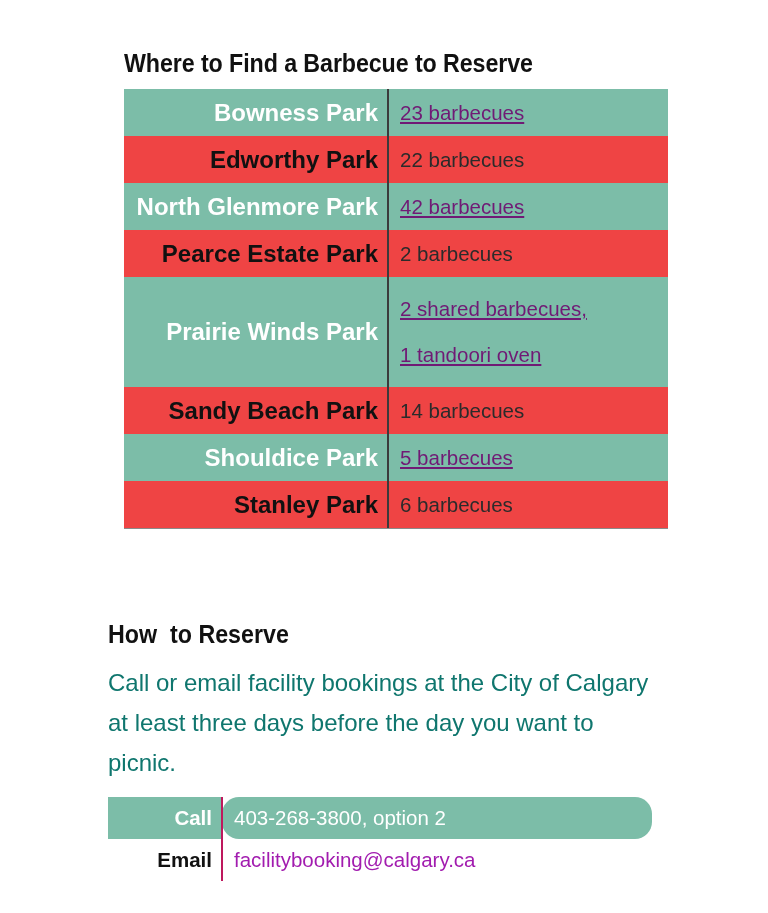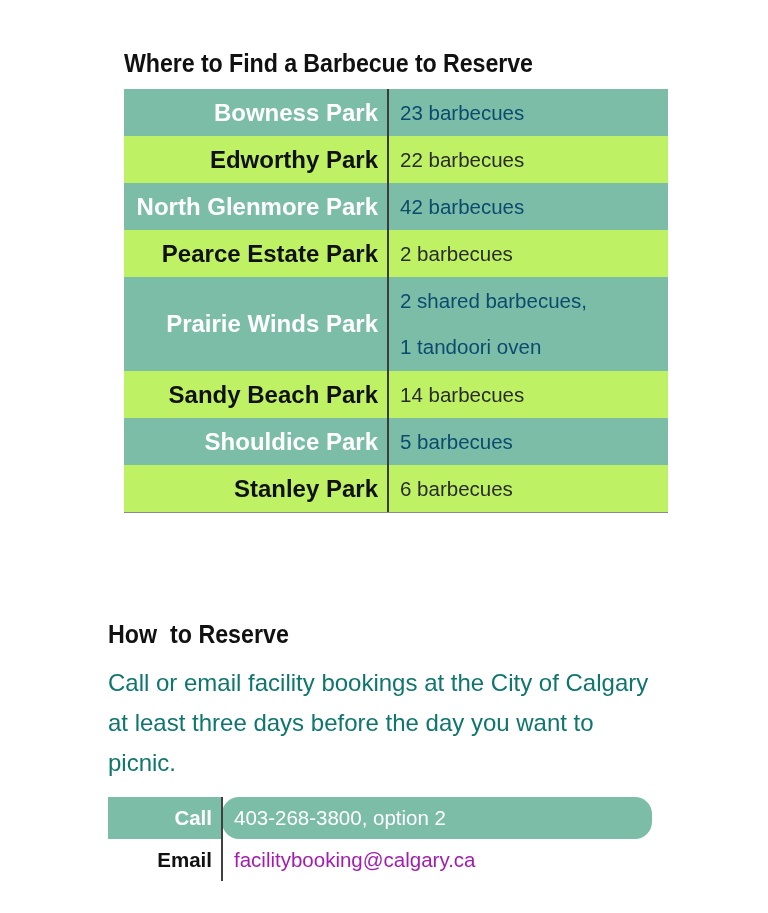--- a/index.html
+++ b/index.html
@@ -46,21 +46,21 @@
     white-space: nowrap;
   }
 
   .table {
     width: 544px;
     border-collapse: collapse;
     table-layout: fixed;
   }
 
   .table .row {
-    background: #bef264;
+    background: #ef4444;
   }
   .table .row.shaded {
     background: #7cbda8;
   }
 
   .cell-label,
   .cell-value {
     padding: 0;
     vertical-align: middle;
     height: 47px;
@@ -84,26 +84,27 @@
 
   .cell-value {
     padding-left: 11px;
     font-family: "Liberation Sans", sans-serif;
     font-weight: normal;
     font-size: 20.5px;
     line-height: 30px;
     color: #2b2b2b;
   }
   .row.shaded .cell-value {
-    color: #0c4a6e;
+    color: #701a75;
+    text-decoration: underline;
   }
 
   .row.tall .cell-label,
   .row.tall .cell-value {
-    height: 94px;
+    height: 110px;
   }
   .row.tall .cell-label {
     vertical-align: middle;
   }
   .row.tall .cell-value {
     vertical-align: middle;
   }
   .value-line {
     display: block;
   }
@@ -158,21 +159,21 @@
   .contact-label {
     width: 104px;
     height: 42px;
     padding: 0 9px 0 0;
     text-align: right;
     vertical-align: middle;
     font-family: "Liberation Sans Narrow", "Liberation Sans", sans-serif;
     font-weight: bold;
     font-size: 20.5px;
     color: #111111;
-    border-right: 2px solid #404040;
+    border-right: 2px solid #be185d;
     white-space: nowrap;
   }
   .contact-table .row.shaded .contact-label { color: #ffffff; }
 
   .contact-value {
     height: 42px;
     padding: 0 0 0 11px;
     vertical-align: middle;
     font-family: "Liberation Sans", sans-serif;
     font-size: 20.5px;

